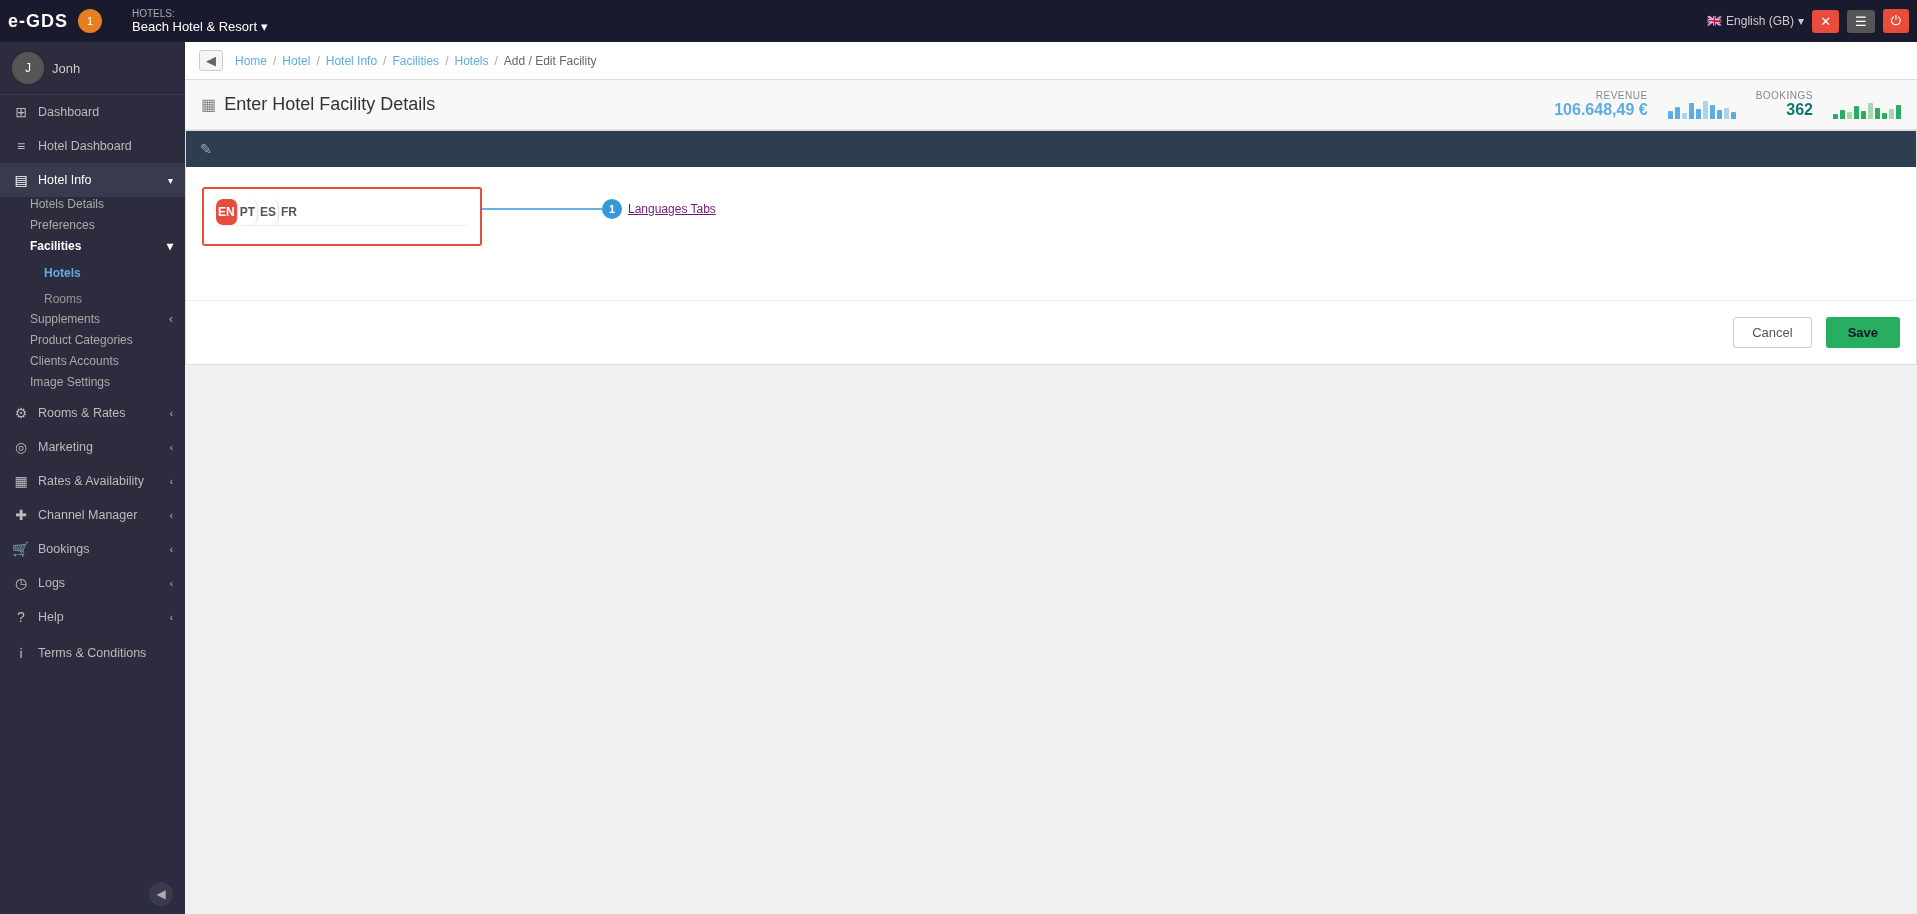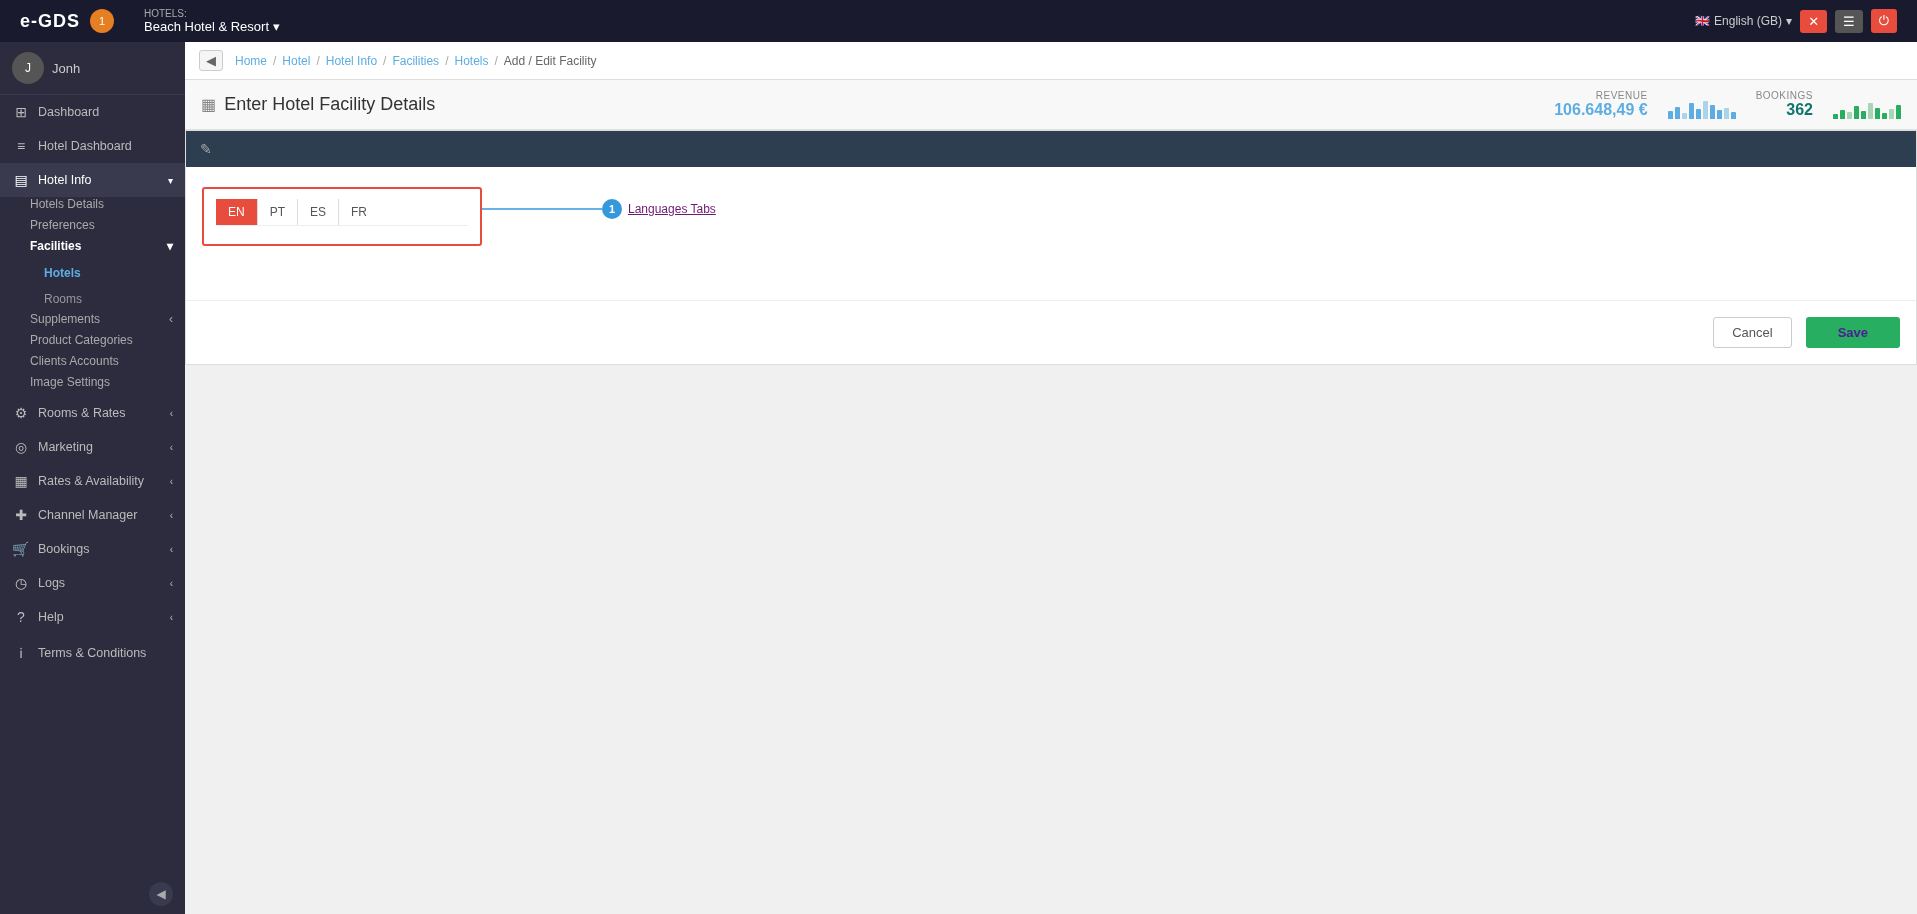--- a/index.html
+++ b/index.html
@@ -5,21 +5,21 @@
     * { box-sizing: border-box; margin: 0; padding: 0; }
     body { font-family: 'Segoe UI', Arial, sans-serif; font-size: 13px; background: #f0f0f0; display: flex; flex-direction: column; height: 100vh; overflow: hidden; }
 
     
     .navbar {
       background: #1a1a2e;
       color: #fff;
       height: 42px;
       display: flex;
       align-items: center;
-      padding: 0 20px;
+      padding: 0 8px;
       justify-content: space-between;
       flex-shrink: 0;
     }
     .navbar-brand {
       font-size: 18px;
       font-weight: bold;
       color: #fff;
       letter-spacing: 1px;
     }
     .navbar-center {
@@ -255,27 +255,28 @@
       padding: 10px 14px;
       display: flex;
       align-items: center;
       gap: 8px;
     }
     .card-header-icon { color: #aaa; font-size: 14px; }
     .card-body {
       padding: 20px 16px;
     }
     .lang-tab {
-      padding: 6px 12px;
-      cursor: pointer;
-      font-size: 12px;
-      font-weight: normal;
+      padding: 6px 2px;
+      cursor: pointer;
+      font-size: 12px;
+      font-weight: bold;
       color: #555;
       background: #fff;
       border-right: 1px solid #ddd;
+      border-radius: 7px;
     }
     .lang-tab:last-child { border-right: none; }
     .lang-tab.active {
       background: #e74c3c;
       color: #fff;
     }
     .tooltip-badge {
       background: #3498db;
       color: #fff;
       border-radius: 50%;
@@ -308,22 +309,22 @@
       border: 1px solid #ccc;
       color: #555;
       padding: 7px 18px;
       border-radius: 3px;
       cursor: pointer;
       font-size: 13px;
     }
     .btn-save {
       background: #27ae60;
       border: none;
-      color: #4c1d95;
-      padding: 7px 32px;
+      color: #0f172a;
+      padding: 7px 22px;
       border-radius: 3px;
       cursor: pointer;
       font-size: 13px;
       font-weight: bold;
     }
 
     .content-wrapper {
       padding: 0 0 20px 0;
     }
 

